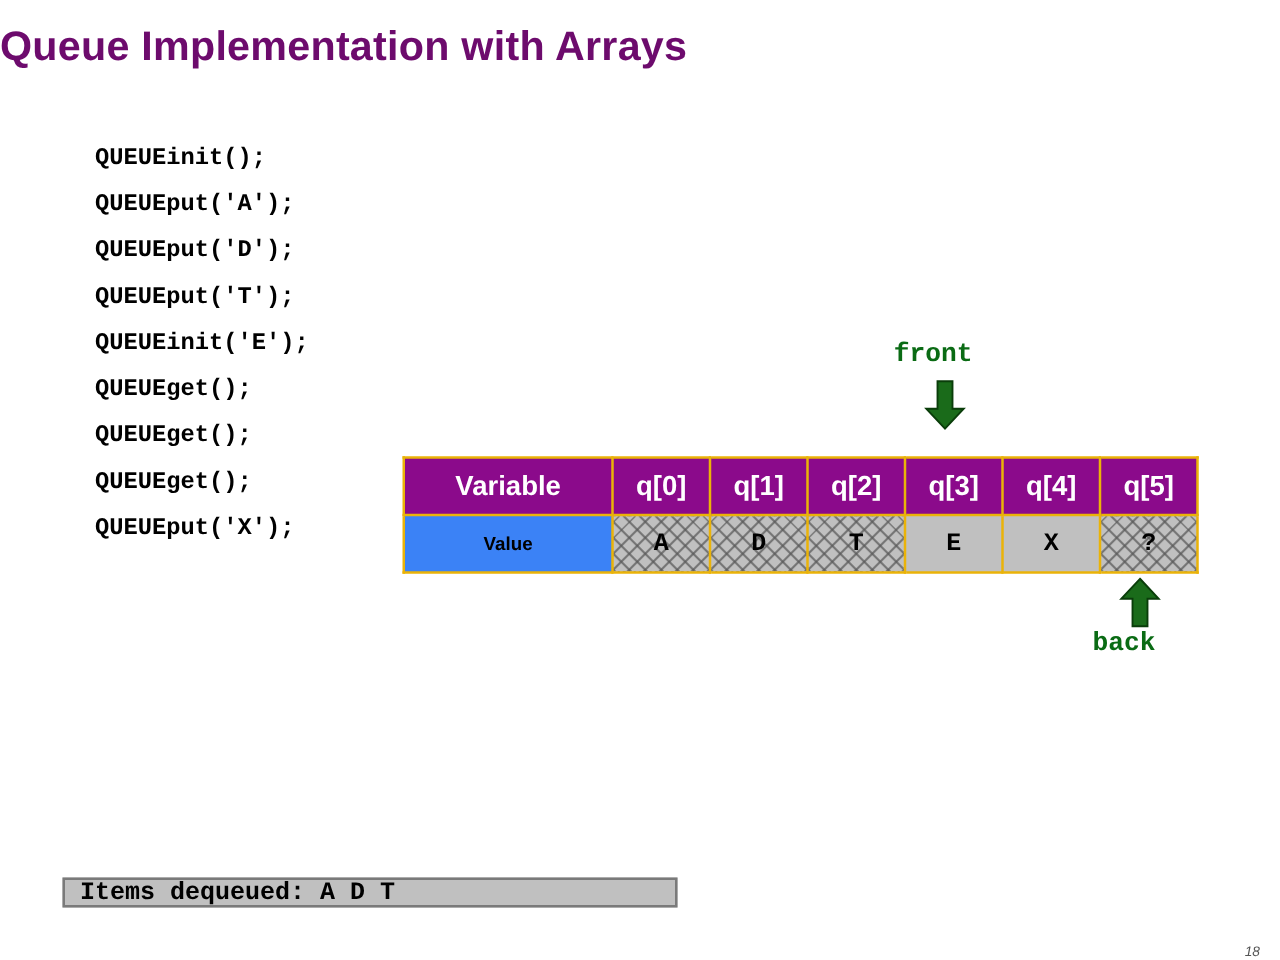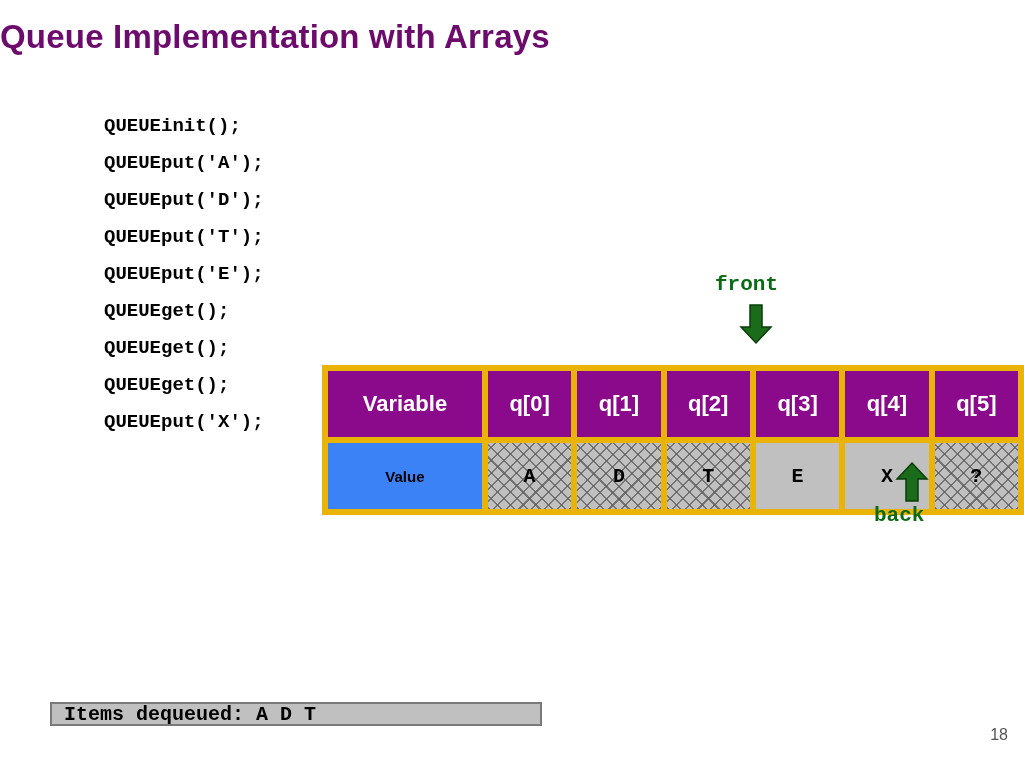--- a/index.html
+++ b/index.html
@@ -36,34 +36,33 @@
     top: 108px;
     font-family: "Liberation Mono", "DejaVu Sans Mono", monospace;
     font-weight: bold;
     font-size: 19px;
     color: #000000;
   }
   #code-listing .code-line {
     height: 37px;
     line-height: 37px;
     white-space: pre;
-    margin-left: 28px;
   }
 
   
   #array-table {
     position: absolute;
     left: 322px;
     top: 365px;
     border-collapse: collapse;
     table-layout: fixed;
   }
   #array-table td {
-    border: 6px solid #eab308;
-    padding: 11px;
+    border: 2px solid #eab308;
+    padding: 0;
     margin: 0;
     height: 44px;
     text-align: center;
     vertical-align: middle;
   }
   .hdr-cell {
     background: #8b0a8b;
     color: #ffffff;
     font-family: "Liberation Sans", sans-serif;
     font-weight: bold;
@@ -151,37 +150,38 @@
     font-size: 20px;
     color: #000000;
     padding-left: 12px;
     white-space: pre;
   }
 
   
   #page-number {
     position: absolute;
     right: 16px;
-    bottom: 24px;
-    font-family: "Liberation Sans", sans-serif;
-    font-size: 16px;
+    bottom: 0;
+    font-family: "Liberation Sans", sans-serif;
+    font-size: 11px;
     color: #555555;
+    font-style: italic;
   }
 </style>
 </head>
 <body>
 
 <div id="slide-title">Queue Implementation with Arrays</div>
 
 <div id="code-listing">
   <div class="code-line">QUEUEinit();</div>
   <div class="code-line">QUEUEput('A');</div>
   <div class="code-line">QUEUEput('D');</div>
   <div class="code-line">QUEUEput('T');</div>
-  <div class="code-line">QUEUEput('E');</div>
+  <div class="code-line">QUEUEinit('E');</div>
   <div class="code-line">QUEUEget();</div>
   <div class="code-line">QUEUEget();</div>
   <div class="code-line">QUEUEget();</div>
   <div class="code-line">QUEUEput('X');</div>
 </div>
 
 <div class="pointer-label" id="front-pointer-label">front</div>
 <svg class="arrow-svg" id="front-arrow" width="38" height="42" viewBox="0 0 38 42">
   <polygon points="13,2 25,2 25,24 34,24 19,40 4,24 13,24" fill="#1a6b1a" stroke="#0a3d0a" stroke-width="1.5" stroke-linejoin="miter"></polygon>
 </svg>

